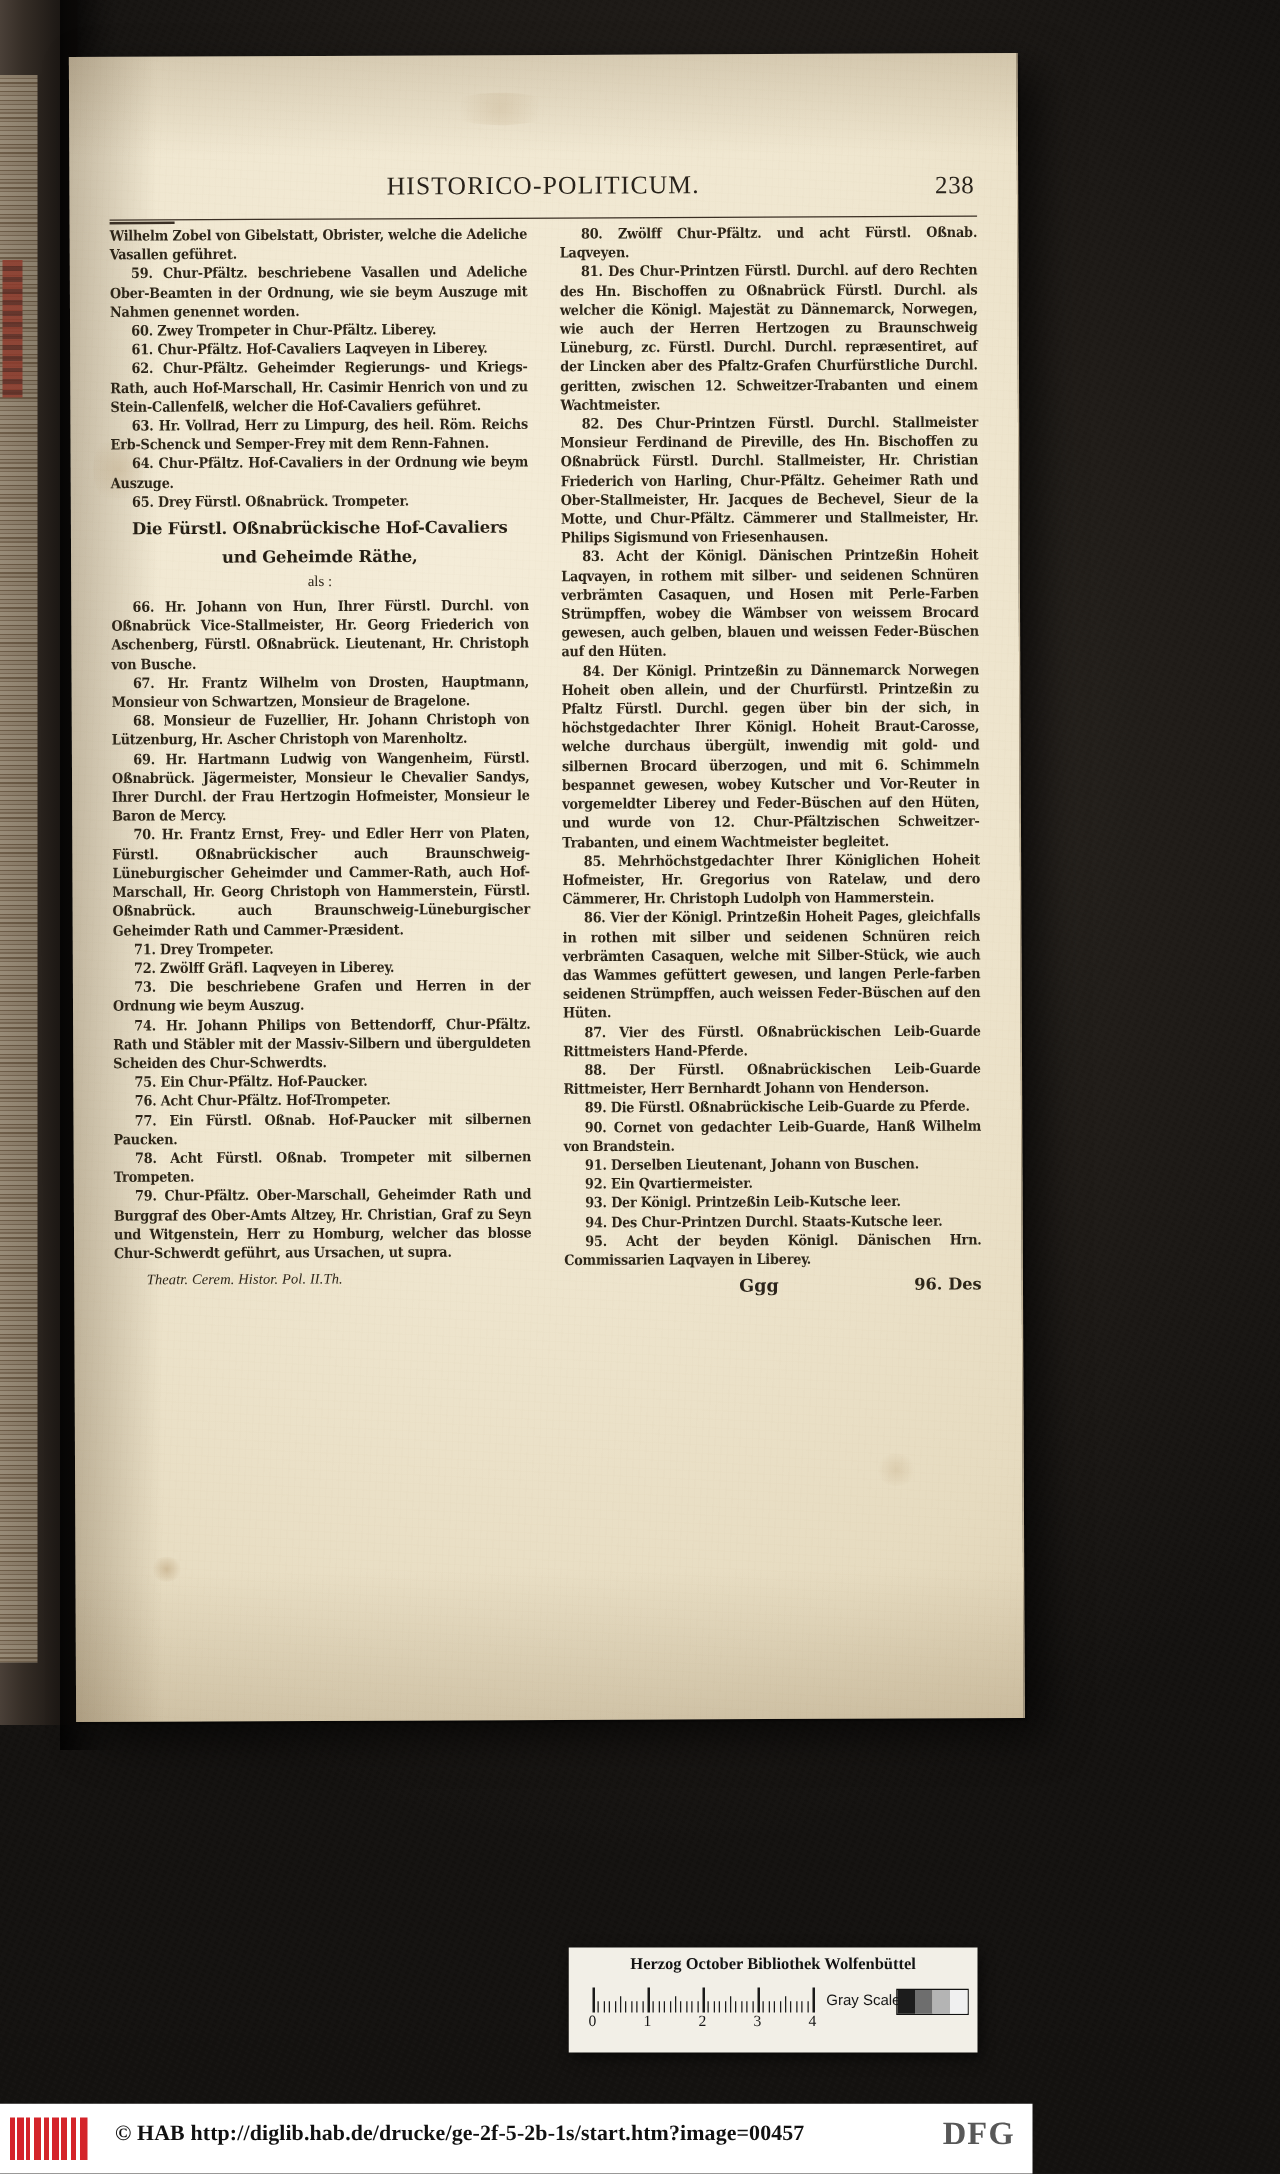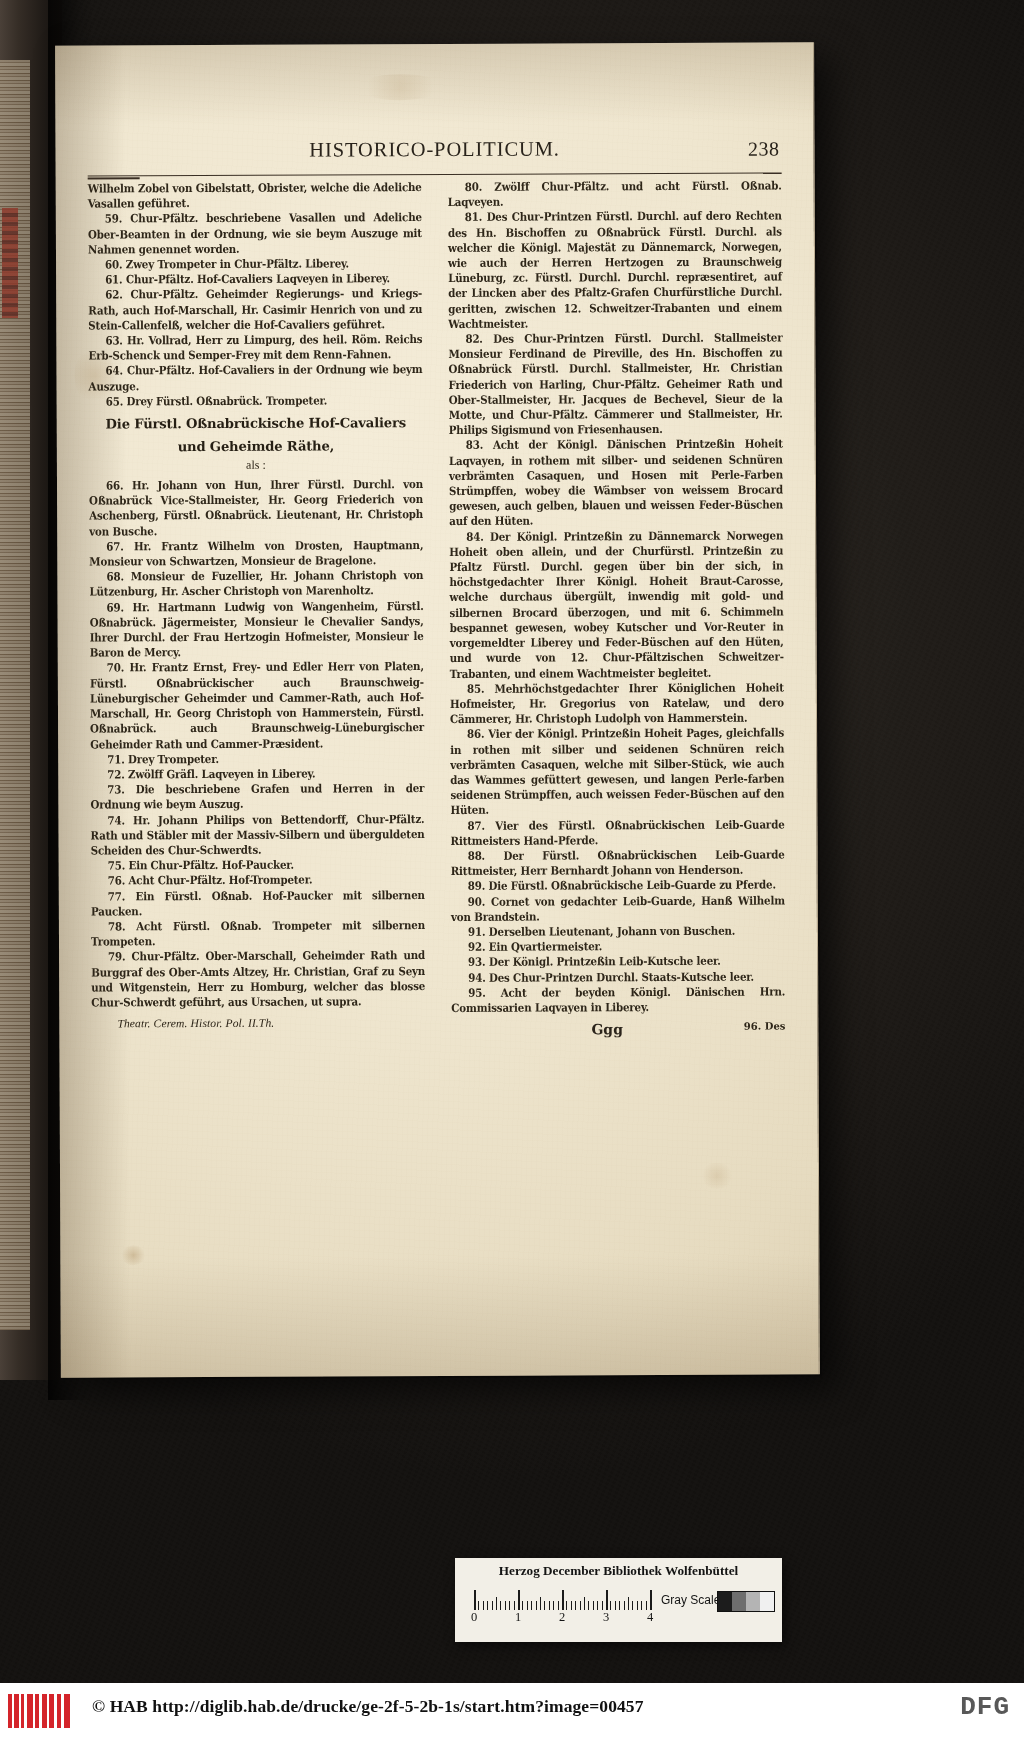--- a/index.html
+++ b/index.html
@@ -79,52 +79,52 @@
     line-height:17px;text-align:center;margin:6px 0 2px;color:#261f14;letter-spacing:-.2px;}
   .als{text-align:center;font-family:"Liberation Serif",serif;font-size:12px;
     margin:3px 0 5px;color:#2e2619;}
 
   .signature{font-family:"Liberation Serif",serif;font-style:italic;font-size:11.6px;
     margin-top:7px;padding-left:26px;color:#2e2619;letter-spacing:.1px;}
   .quireline{position:relative;margin-top:6px;height:18px;}
   .quire{position:absolute;left:140px;font-family:"DejaVu Serif",serif;
     font-weight:700;font-size:14px;color:#2b241b;}
   .catchword{position:absolute;right:0;font-family:"DejaVu Serif",serif;
-    font-weight:600;font-size:10px;color:#2e2619;}
+    font-weight:600;font-size:13px;color:#2e2619;}
 
   
   .card{position:absolute;left:455px;top:1558px;width:327px;height:84px;
     background:#f2efe7;box-shadow:3px 4px 10px rgba(0,0,0,.55);}
   .card-title{position:absolute;left:0;right:0;top:5px;text-align:center;
     font-family:"Liberation Serif",serif;font-weight:700;font-size:13.2px;color:#141414;
     white-space:nowrap;}
   .ruler{position:absolute;left:19px;top:30px;width:176px;height:46px;}
   .ruler .ticks{position:absolute;left:0;top:0;width:100%;height:22px;}
   .ruler .t{position:absolute;bottom:0;width:1px;background:#1a1a1a;}
   .ruler .nums{position:absolute;left:0;top:22px;width:100%;height:22px;}
   .ruler .n{position:absolute;font-family:"Liberation Serif",serif;font-size:12.5px;
     color:#141414;transform:translateX(-50%);}
   .gs-label{position:absolute;left:206px;top:35px;font-family:"Liberation Sans",sans-serif;
     font-size:12px;color:#141414;}
   .gs-bar{position:absolute;left:262px;top:33px;width:56px;height:19px;
     border:1px solid #111;display:flex;}
   .gs-bar i{display:block;height:100%;}
 
   
-  .footer{position:absolute;left:0;bottom:0;width:1024px;height:56px;background:#ffffff;}
+  .footer{position:absolute;left:0;bottom:0;width:826px;height:56px;background:#ffffff;}
   .f-bars{position:absolute;left:8px;top:11px;width:62px;height:34px;
     background:repeating-linear-gradient(90deg,
       #d4242a 0 4px,#ffffff 4px 6px,#d4242a 6px 11px,#ffffff 11px 13px,
       #d4242a 13px 16px,#ffffff 16px 19px,#d4242a 19px 25px,#ffffff 25px 27px,
       #d4242a 27px 31px,#ffffff 31px 34px,#d4242a 34px 39px,#ffffff 39px 41px,
       #d4242a 41px 46px,#ffffff 46px 49px,#d4242a 49px 53px,#ffffff 53px 56px,
       #d4242a 56px 62px);}
   .f-text{position:absolute;left:92px;top:13px;font-family:"Liberation Serif",serif;
     font-size:17.5px;font-weight:700;color:#111;letter-spacing:.1px;white-space:nowrap;}
-  .f-dfg{position:absolute;right:14px;top:9px;font-family:Liberation Mono, monospace;
+  .f-dfg{position:absolute;right:14px;top:9px;font-family:Liberation Serif, serif;
     font-size:26px;font-weight:700;color:#585858;letter-spacing:1px;}
 </style>
 </head>
 <body>
 
 <div class="backdrop"></div>
 <div class="backdrop-noise"></div>
 
 <div class="gutter">
   <div class="gutter-edge"></div>
@@ -211,21 +211,21 @@
         <div class="quireline">
           <span class="quire">Ggg</span>
           <span class="catchword">96. Des</span>
         </div>
       </div>
     </div>
   </div>
 </div>
 
 <div class="card">
-  <div class="card-title">Herzog December Bibliothek Wolfenbüttel</div>
+  <div class="card-title">Herzog October Bibliothek Wolfenbüttel</div>
   <div class="ruler">
     <div class="ticks">
         <div class="t" style="left: 0px; height: 20px; width: 2px;"></div>
         <div class="t" style="left: 4.4px; height: 9px; width: 1px;"></div>
         <div class="t" style="left: 8.8px; height: 9px; width: 1px;"></div>
         <div class="t" style="left: 13.2px; height: 9px; width: 1px;"></div>
         <div class="t" style="left: 17.6px; height: 9px; width: 1px;"></div>
         <div class="t" style="left: 22px; height: 13px; width: 1px;"></div>
         <div class="t" style="left: 26.4px; height: 9px; width: 1px;"></div>
         <div class="t" style="left: 30.8px; height: 9px; width: 1px;"></div>

